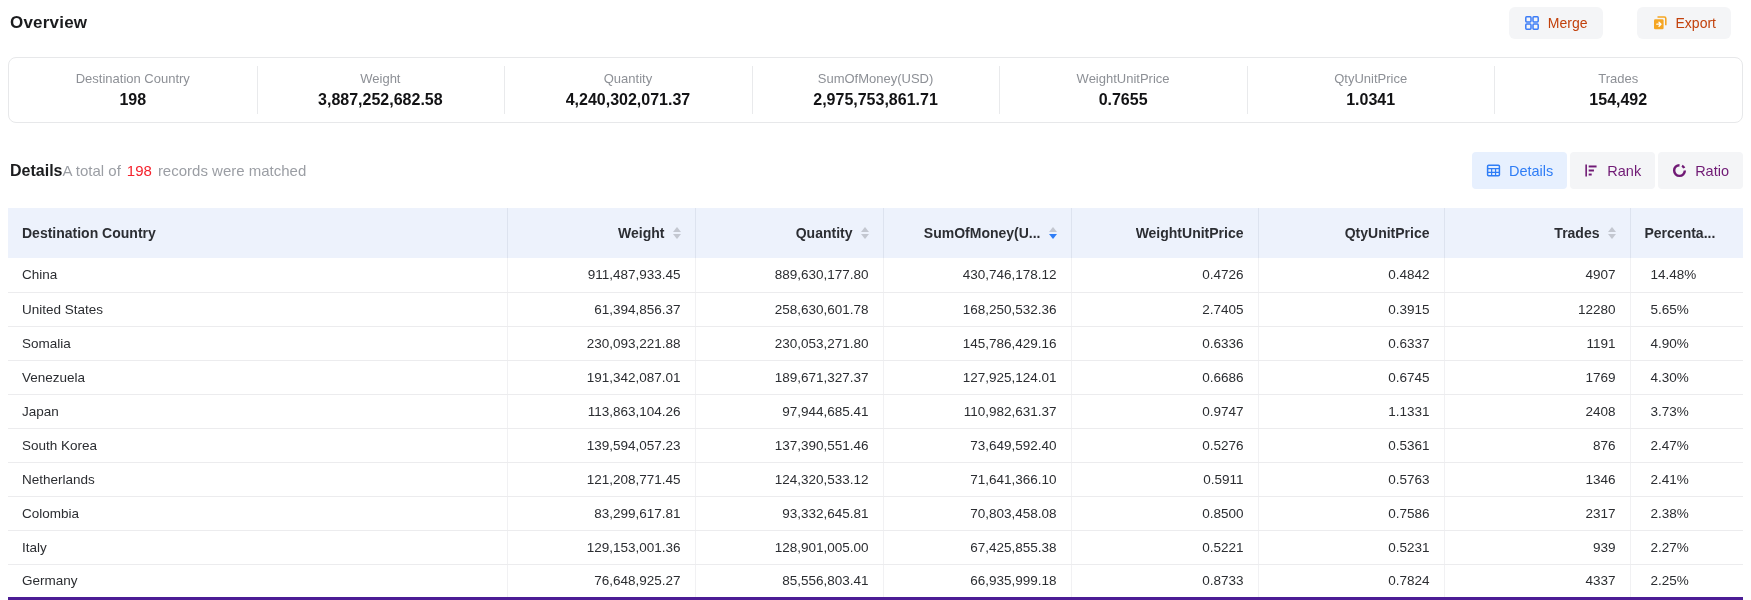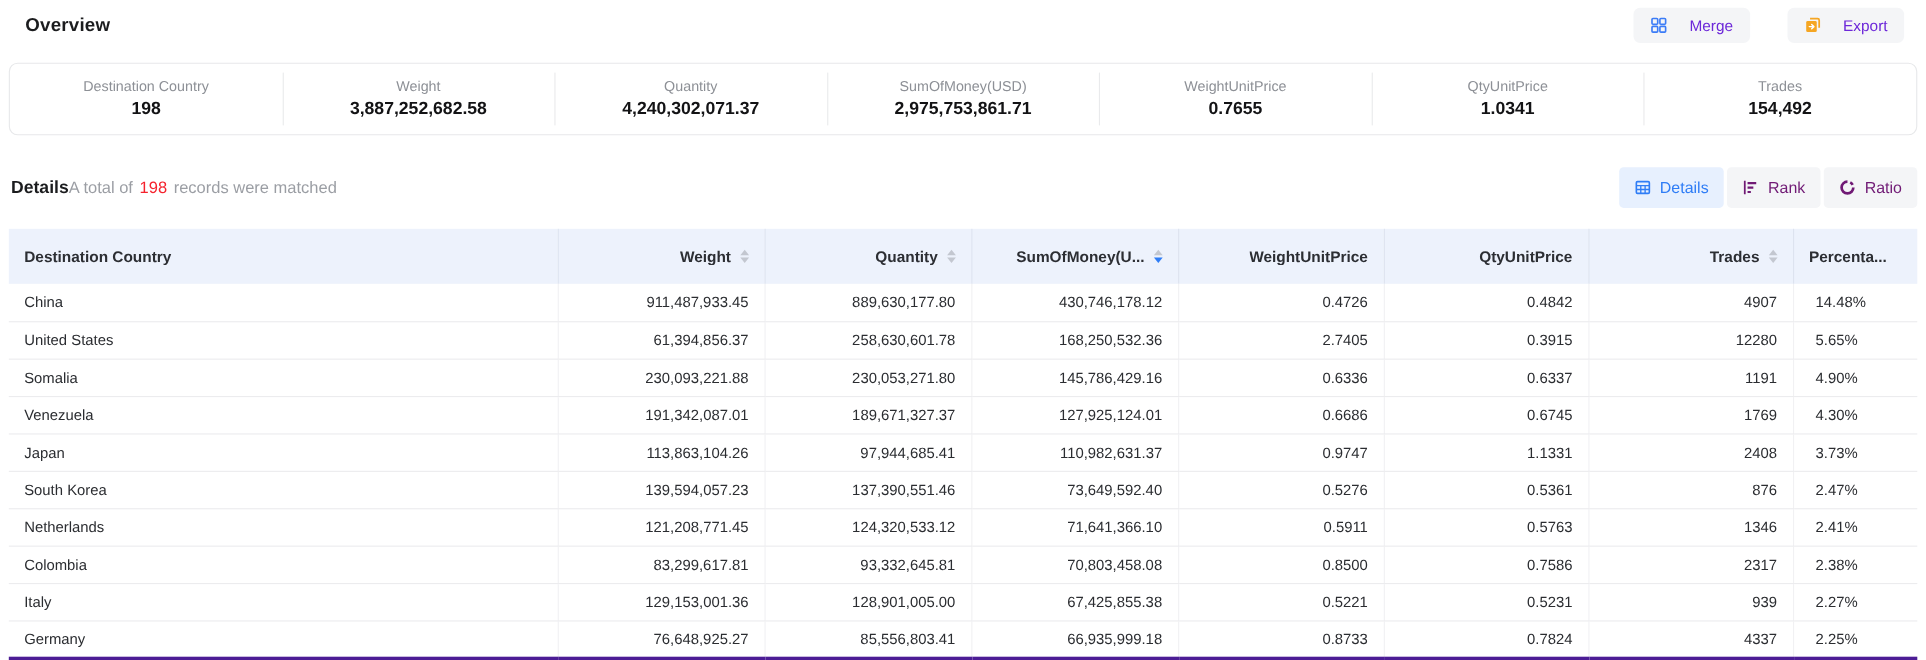--- a/index.html
+++ b/index.html
@@ -9,27 +9,27 @@
     background: #ffffff;
     color: #27282b;
   }
   .page { padding: 0 8px; }
 
   
   .topbar {
     display: flex; justify-content: space-between; align-items: center;
     height: 42px; padding: 4px 2px 0 2px;
   }
-  .page-title { font-size: 17px; font-weight: 700; margin: 13px; color: #1b1c1e; letter-spacing: .2px; }
+  .page-title { font-size: 17px; font-weight: 700; margin: 0; color: #1b1c1e; letter-spacing: .2px; }
   .topbar-actions { display: flex; gap: 34px; padding-right: 10px; }
   .btn {
-    display: flex; align-items: center; gap: 20px;
+    display: flex; align-items: center; gap: 8px;
     background: #f4f5f7; border: none; border-radius: 6px;
     height: 32px; padding: 0 15px;
-    font-family: inherit; font-size: 14px; color: #6d28d9; cursor: pointer;
+    font-family: inherit; font-size: 14px; color: #c2410c; cursor: pointer;
   }
   .btn .icon, .toggle .icon { display: inline-flex; align-items: center; }
 
   
   .stats-card {
     display: flex; align-items: stretch;
     border: 1px solid #e7e8ea; border-radius: 8px;
     height: 66px; margin-top: 15px; background: #fff;
   }
   .stat {

